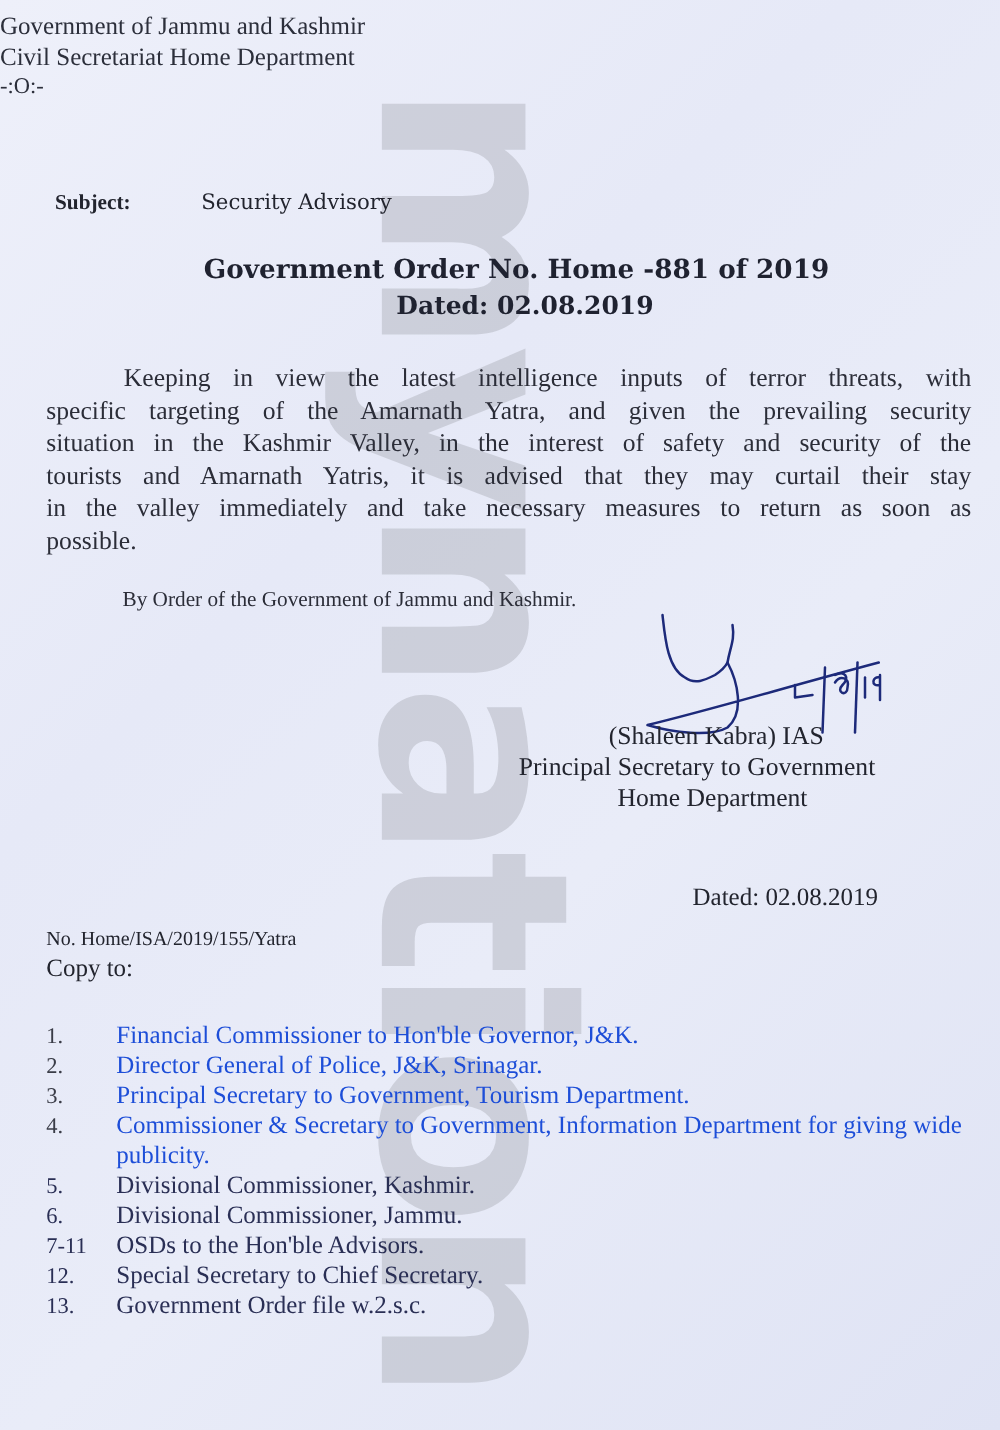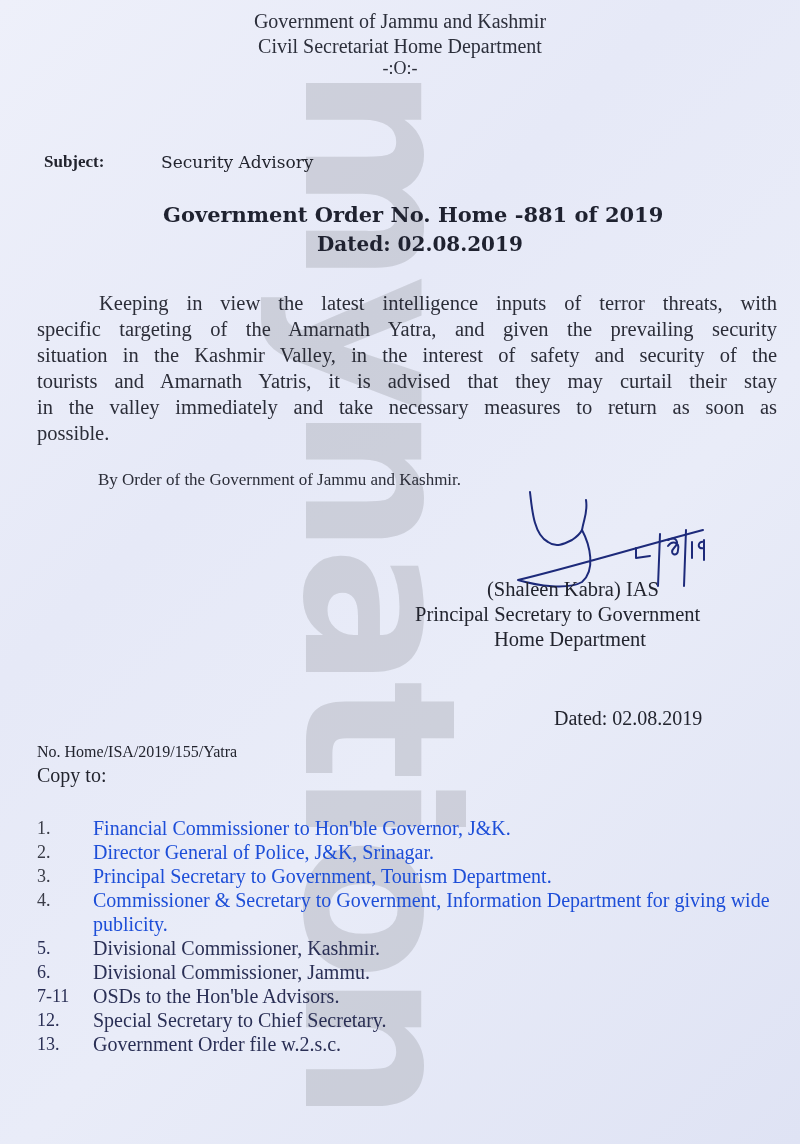--- a/index.html
+++ b/index.html
@@ -15,21 +15,21 @@
   }
   .watermark span {
     position: absolute; left: 50%; top: 50%;
     transform: translate(-50%, -50%) rotate(90deg);
     font-family: "DejaVu Sans", sans-serif; font-weight: bold;
     font-size: 210px; letter-spacing: -8px;
     color: rgba(160,162,172,0.38); white-space: nowrap;
   }
   .content { position: relative; z-index: 1; }
   .abs { position: absolute; white-space: nowrap; }
-  .header-line { left: 0; width: 800px; text-align: center; font-size: 20px; color: #2c2f3b; }
+  .header-line { left: 0; width: 800px; font-size: 20px; color: #2c2f3b; }
   #h1 { top: 10px; }
   #h2 { top: 35px; }
   #h3 { top: 58px; font-size: 18px; }
   .subject-label { left: 44px; top: 152px; font-size: 20px; font-weight: bold; font-family: Liberation Serif, serif; font-size: 17px; }
   .subject-value { left: 161px; top: 152px; font-family: "DejaVu Serif", serif; font-size: 17px; font-weight: normal; }
   .order-title { left: 163px; top: 202px; font-family: "DejaVu Serif", serif; font-size: 21px; font-weight: bold; color: #1f2230; }
   .order-date { left: 317px; top: 232px; font-family: "DejaVu Serif", serif; font-size: 20px; font-weight: bold; color: #1f2230; }
   .para { left: 37px; top: 290px; width: 740px; font-size: 20.5px; line-height: 26px; white-space: normal; text-align: justify; color: #2b2d38; }
   .para .line { display: block; text-align: justify; text-align-last: justify; white-space: nowrap; }
   .para .line.indent { padding-left: 62px; }

